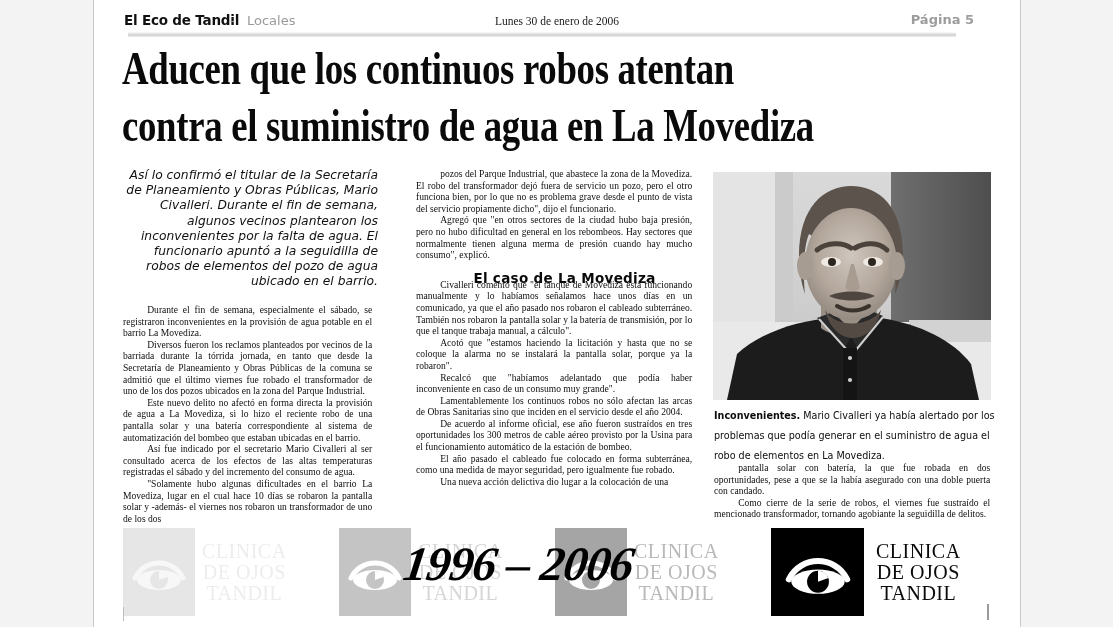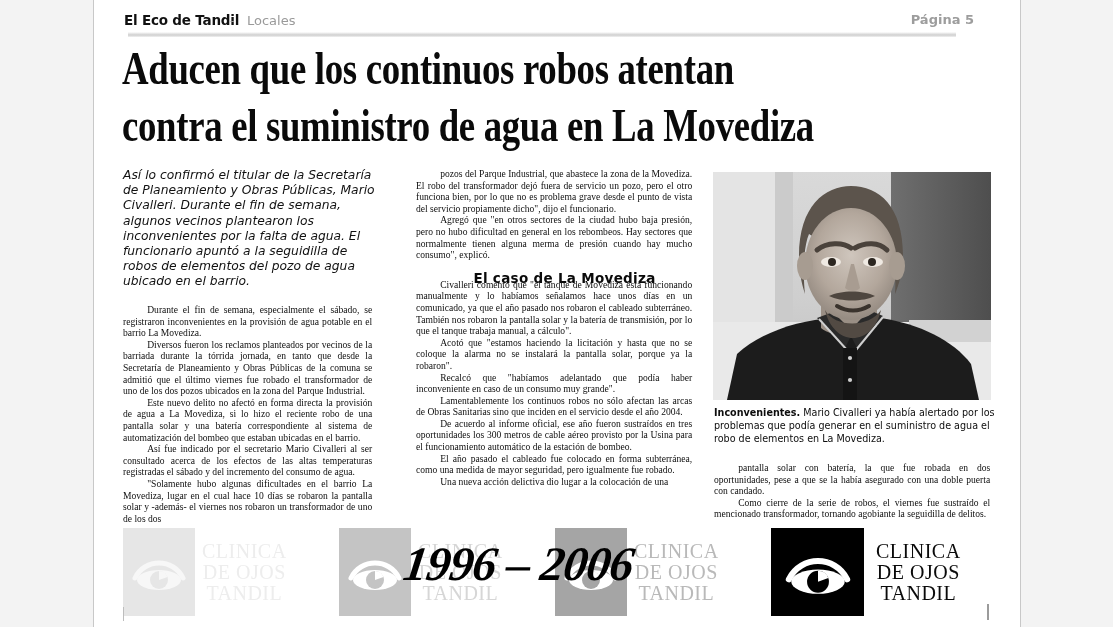--- a/index.html
+++ b/index.html
@@ -59,21 +59,21 @@
   .headline div{display:block;}
 
   
   .lead{
     position:absolute;left:29px;top:168px;width:255px;
     font-family:"DejaVu Sans", sans-serif;
     font-style:italic;
     font-size:12.3px;
     line-height:15.2px;
     color:#111;
-    text-align:left;
+    text-align:right;
   }
 
   
   .col{
     position:absolute;
     font-family:"Liberation Serif", serif;
     font-size:10.3px;
     line-height:11.6px;
     color:#0d0d0d;
     text-align:justify;
@@ -95,21 +95,21 @@
 
   
   .photo{
     position:absolute;left:619px;top:172px;width:278px;height:228px;
     overflow:hidden;background:#8e8e8e;
   }
   .photo svg{display:block;}
   .caption{
     position:absolute;left:620px;top:406px;width:296px;
     font-family:"DejaVu Sans", sans-serif;
-    font-size:9.6px;line-height:13px;color:#0d0d0d;
+    font-size:9.6px;line-height:20px;color:#0d0d0d;
     text-align:left;
   }
   .caption b{font-weight:bold;}
 
   
   .ad{
     position:absolute;left:29px;top:528px;width:866px;height:88px;
     background:#ffffff;
   }
   .adcell{
@@ -144,20 +144,21 @@
   <div class="margin-right"></div>
   <div class="rule-left"></div>
   <div class="rule-right"></div>
 
   <div class="page">
 
     <div class="masthead">
       <div class="mh-title">El Eco de Tandil</div>
       <div class="mh-dash">-</div>
       <div class="mh-section">Locales</div>
+      <div class="mh-date">Lunes 30 de enero de 2006</div>
       <div class="mh-page">Página 5</div>
     </div>
     <div class="mh-rule"></div>
 
     <div class="headline">
       <div>Aducen que los continuos robos atentan</div>
       <div>contra el suministro de agua en La Movediza</div>
     </div>
 
     <div class="lead">Así lo confirmó el titular de la Secretaría de Planeamiento y Obras Públicas, Mario Civalleri. Durante el fin de semana, algunos vecinos plantearon los inconvenientes por la falta de agua. El funcionario apuntó a la seguidilla de robos de elementos del pozo de agua ubicado en el barrio.</div>

